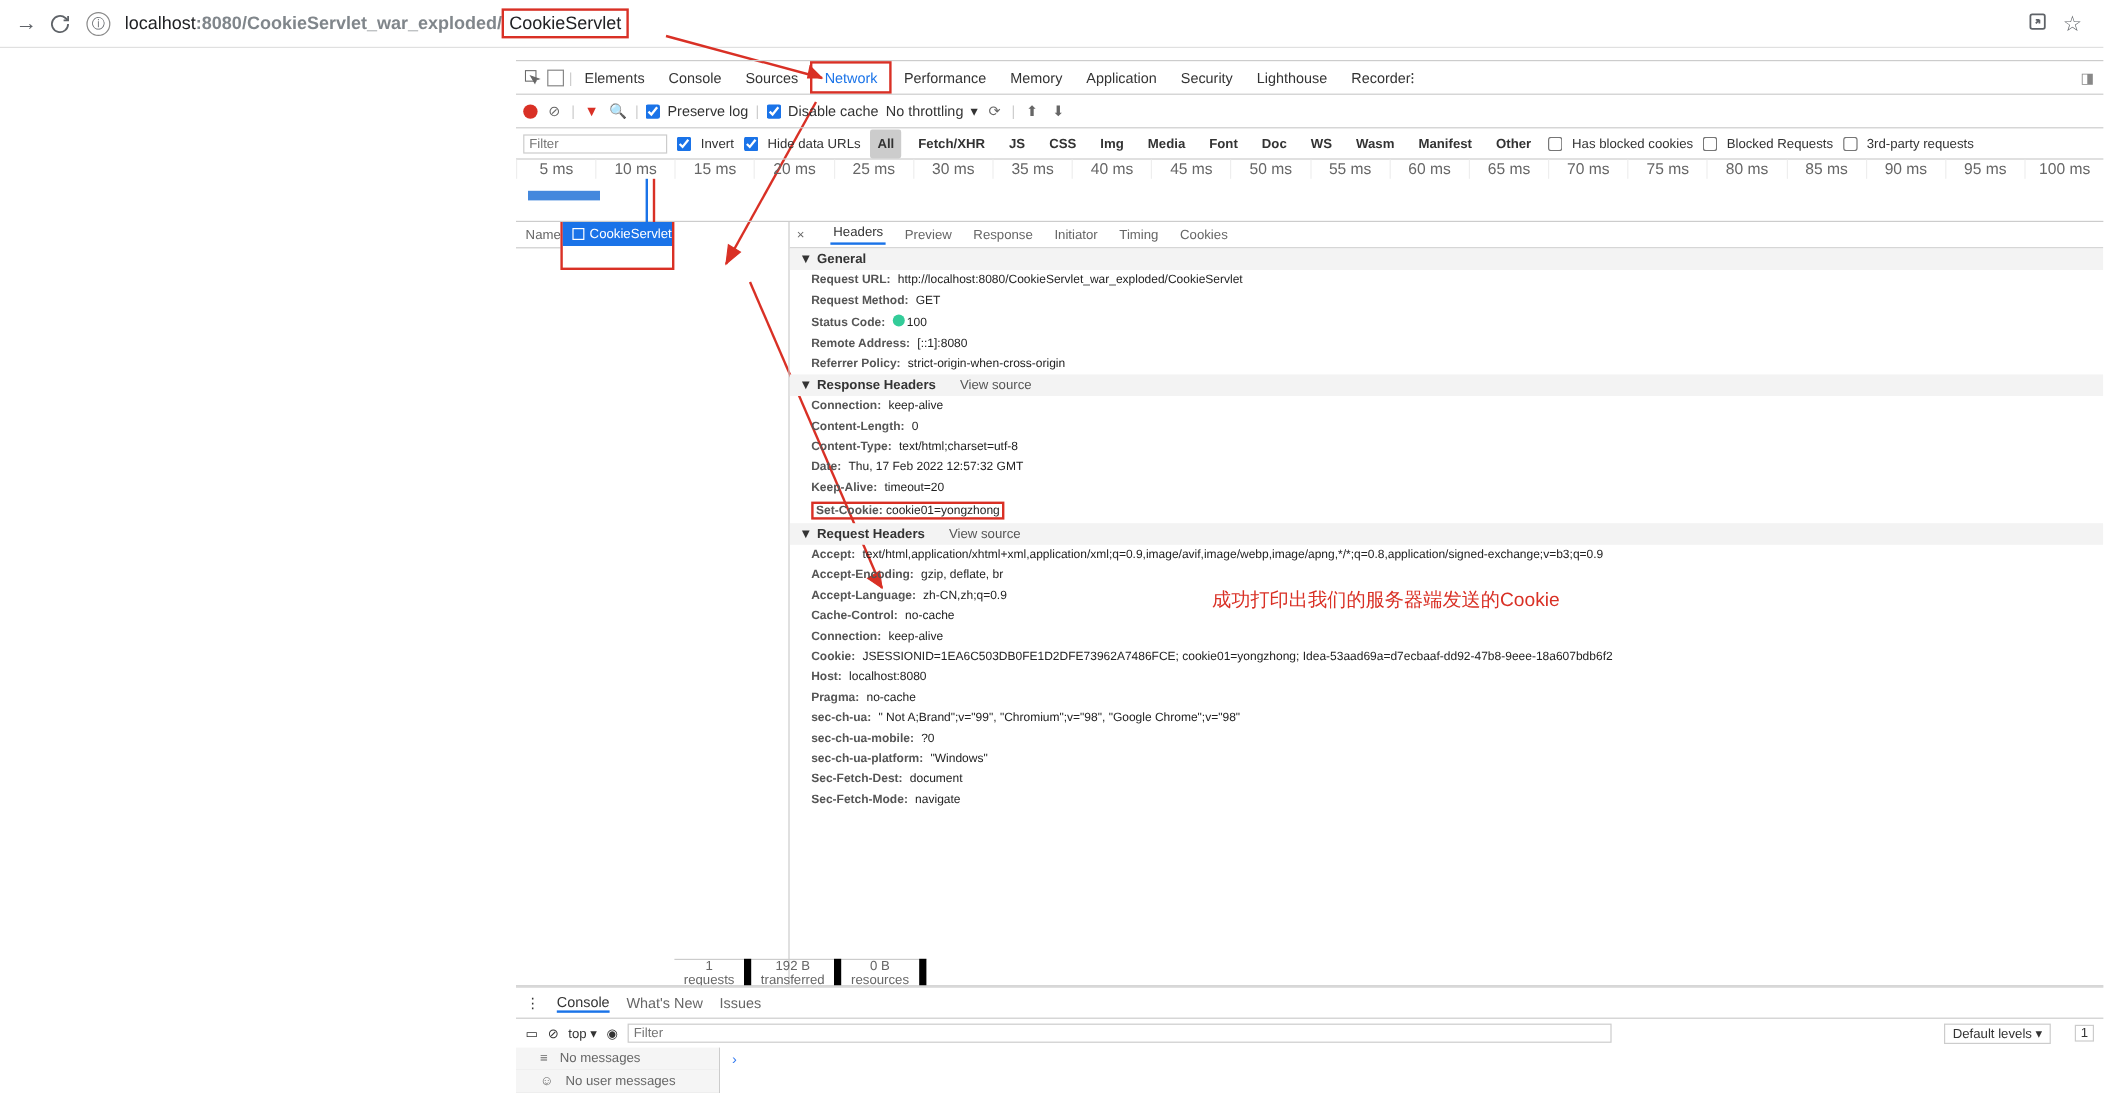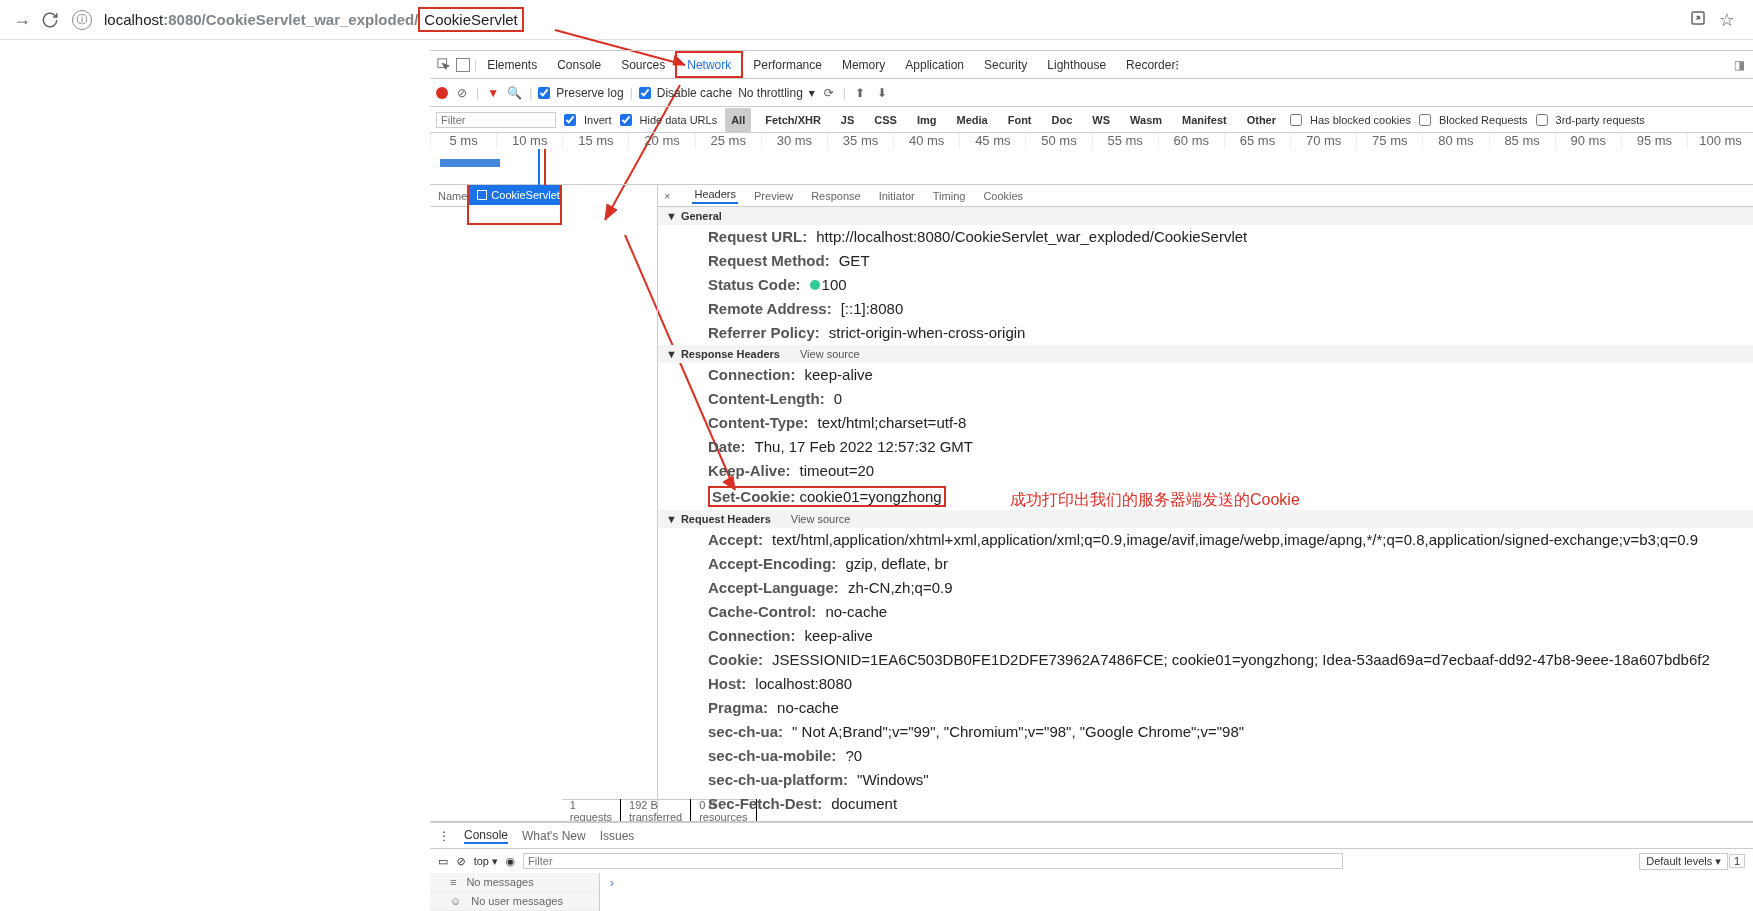--- a/index.html
+++ b/index.html
@@ -42,47 +42,47 @@
 .tl-line1 { position: absolute; top: 0; bottom: 0; left: 108px; width: 2px; background: #1a73e8; }
 .tl-line2 { position: absolute; top: 0; bottom: 0; left: 114px; width: 2px; background: #d93025; }
 
 .main-split { flex: 1; display: flex; border-bottom: 1px solid #ccc; overflow: hidden; }
 .req-list { width: 228px; border-right: 1px solid #ccc; display: flex; flex-direction: row; }
 .req-header { height: 22px; border-bottom: 1px solid #ccc; display: flex; align-items: center; padding-left: 8px; font-size: 11px; color: #666; }
 .req-row { height: 20px; display: flex; align-items: center; padding-left: 8px; font-size: 11px; background: #1a73e8; color: #fff; gap: 4px; }
 .req-rowbox { border: 2px solid #d93025; height: 42px; margin-top: -2px; }
 .doc-icon { width: 10px; height: 10px; border: 1px solid #fff; }
 .req-status { height: 22px; border-top: 1px solid #ccc; display: flex; align-items: center; font-size: 11px; color: #666; margin-top: auto; }
-.req-status span { border-right: 1px solid #000000; padding: 0 8px; }
+.req-status span { border-right: 6px solid #000000; padding: 0 8px; text-align: center; }
 
 .detail { flex: 1; display: flex; flex-direction: column; overflow: hidden; }
 .detail-tabs { height: 22px; border-bottom: 1px solid #ccc; display: flex; align-items: center; padding-left: 6px; gap: 14px; font-size: 11px; }
 .dtab { color: #666; padding: 0 2px; }
 .dtab.active { color: #333; border-bottom: 2px solid #1a73e8; padding-bottom: 2px; }
 .close-x { color: #666; margin-right: 8px; }
 
 .detail-body { flex: 1; overflow-y: auto; padding-bottom: 8px; }
 .section-hdr { background: #f3f3f3; padding: 3px 8px; font-size: 11px; font-weight: bold; display: flex; align-items: center; gap: 4px; }
 .section-hdr .vs { margin-left: 16px; font-weight: normal; color: #555; }
-.kv { padding: 3px 18px; font-size: 15px; font-family: Consolas, monospace; margin-left: 32px; }
+.kv { padding: 3px 18px; font-size: 10px; font-family: Consolas, monospace; }
 .kv .k { font-weight: bold; color: #555; }
 .kv .v { color: #222; }
 .setcookie-box { border: 2px solid #d93025; display: inline-block; padding: 0 2px; }
 .status-dot { width: 10px; height: 10px; background: #3c9; border-radius: 50%; display: inline-block; margin-right: 2px; }
 
 .red-arrow { position: absolute; stroke: #d93025; fill: #d93025; }
 .annotation { position: absolute; color: #d93025; font-size: 16px; font-family: "Microsoft YaHei", sans-serif; }
 
 .console-drawer { border-top: 1px solid #ccc; }
 .cd-tabs { height: 26px; display: flex; align-items: center; padding-left: 8px; gap: 14px; font-size: 12px; border-bottom: 1px solid #ccc; }
 .cd-tab { color: #666; }
 .cd-tab.active { color: #333; border-bottom: 2px solid #1a73e8; }
 .cd-toolbar { height: 24px; display: flex; align-items: center; padding: 0 8px; gap: 8px; font-size: 11px; }
 .cd-filter { border: 1px solid #ccc; padding: 1px 4px; font-size: 11px; width: 820px; }
-.cd-right { margin-left: auto; display: flex; gap: 1px; align-items: center; }
+.cd-right { margin-left: auto; display: flex; gap: 20px; align-items: center; }
 .cd-levels { border: 1px solid #ccc; padding: 1px 6px; }
 .cd-row { padding: 3px 20px; font-size: 11px; color: #666; background: #f5f5f5; border-bottom: 1px solid #eee; display: flex; gap: 10px; align-items: center; }
 .prompt { padding: 3px 10px; color: #367cf1; font-size: 12px; }
 </style>
 </head>
 <body>
 
 <div class="browser-bar">
   <div class="nav-arrow">→</div>
   <div class="reload">

